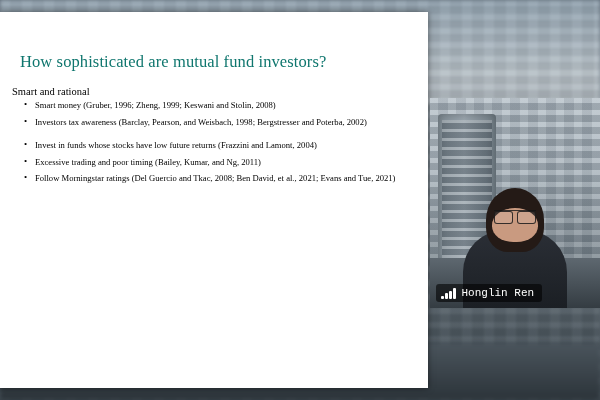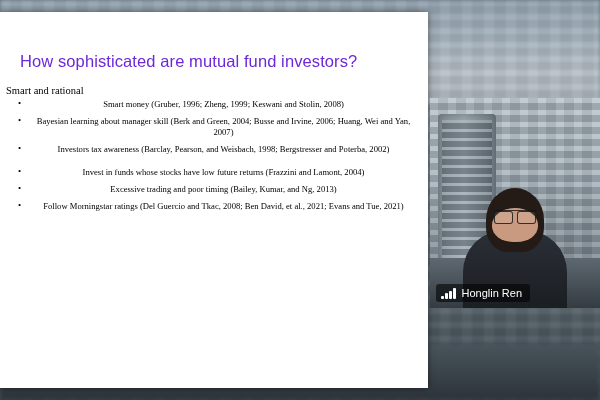--- a/index.html
+++ b/index.html
@@ -79,50 +79,49 @@
     top: 12px;
     width: 428px;
     height: 376px;
     background: #ffffff;
     box-shadow: 0 0 6px rgba(0,0,0,0.5);
     padding: 0;
     box-sizing: border-box;
     overflow: hidden;
   }
   .slide-title {
-    color: #6d28d9;
-    font-family: Liberation Sans, sans-serif;
+    color: #0f766e;
+    font-family: Liberation Serif, serif;
     font-size: 16.5px;
     font-weight: 400;
     margin: 40px 0 0 20px;
     letter-spacing: 0.1px;
   }
   .section {
-    margin: 14px 0 0 0;
+    margin: 14px 0 0 6px;
   }
   .section-head {
     font-size: 10.5px;
     color: #000;
     margin: 0 0 3px 6px;
     font-family: "Liberation Serif", serif;
   }
   ul.bullets {
     list-style: none;
     margin: 0;
     padding: 0 10px 0 18px;
   }
   ul.bullets li {
     position: relative;
     font-size: 8.6px;
     line-height: 11.6px;
     color: #000;
     margin: 0 0 5px 0;
     padding-left: 11px;
     font-family: "Liberation Serif", serif;
-    text-align: center;
   }
   ul.bullets li::before {
     content: "\2022";
     position: absolute;
     left: 0;
     top: -1px;
     font-size: 9px;
     color: #000;
   }
   .section.second { margin-top: 12px; }
@@ -262,21 +261,21 @@
     width: 2.5px;
     background: #ffffff;
     border-radius: 1px;
   }
   .signal i:nth-child(1) { height: 3px; }
   .signal i:nth-child(2) { height: 5.5px; }
   .signal i:nth-child(3) { height: 8px; }
   .signal i:nth-child(4) { height: 11px; }
   .name {
     color: #ffffff;
-    font-family: Liberation Sans, sans-serif;
+    font-family: Liberation Mono, monospace;
     font-size: 11px;
     white-space: nowrap;
   }
 </style>
 </head>
 <body>
 
 <div class="stage">
 
   <div class="bg">
@@ -285,29 +284,28 @@
     <div class="bg-ground"></div>
   </div>
 
   <div class="slide">
     <div class="slide-title">How sophisticated are mutual fund investors?</div>
 
     <div class="section">
       <div class="section-head">Smart and rational</div>
       <ul class="bullets">
         <li>Smart money (Gruber, 1996; Zheng, 1999; Keswani and Stolin, 2008)</li>
-        <li>Bayesian learning about manager skill (Berk and Green, 2004; Busse and Irvine, 2006; Huang, Wei and Yan, 2007)</li>
         <li>Investors tax awareness (Barclay, Pearson, and Weisbach, 1998; Bergstresser and Poterba, 2002)</li>
       </ul>
     </div>
 
     <div class="section second">
       <ul class="bullets">
         <li>Invest in funds whose stocks have low future returns (Frazzini and Lamont, 2004)</li>
-        <li>Excessive trading and poor timing (Bailey, Kumar, and Ng, 2013)</li>
+        <li>Excessive trading and poor timing (Bailey, Kumar, and Ng, 2011)</li>
         <li>Follow Morningstar ratings (Del Guercio and Tkac, 2008; Ben David, et al., 2021; Evans and Tue, 2021)</li>
       </ul>
     </div>
   </div>
 
   <div class="cam">
     <div class="cam-photo">
       <div class="cam-building"></div>
       <div class="cam-tower"></div>
       <div class="cam-ground"></div>

